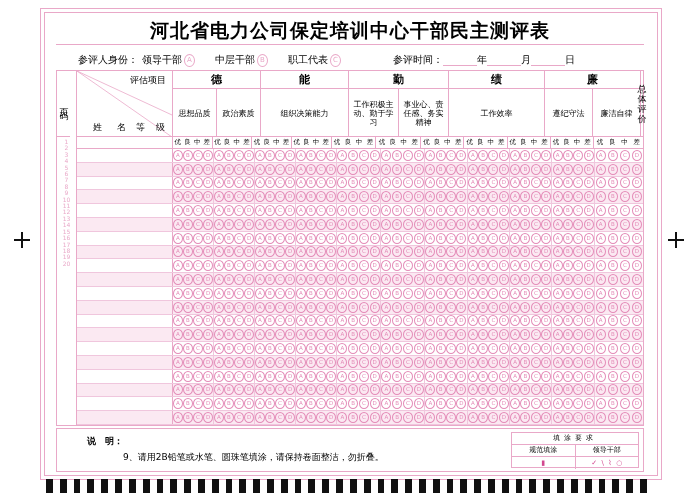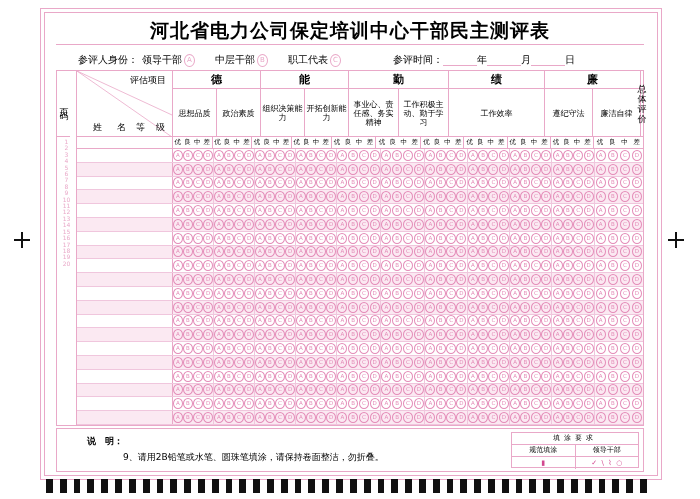--- a/index.html
+++ b/index.html
@@ -234,29 +234,28 @@
         <div class="g-subs">
           <div class="g-sub">思想品质</div>
           <div class="g-sub">政治素质</div>
         </div>
       </div>
 
       <div class="grp" style="left:184px;width:88px;">
         <div class="g-title">能</div>
         <div class="g-subs">
           <div class="g-sub">组织决策能力</div>
-          <div class="g-sub">开拓创新能力</div>
         </div>
       </div>
 
       <div class="grp" style="left:272px;width:100px;">
         <div class="g-title">勤</div>
         <div class="g-subs">
+          <div class="g-sub">工作积极主动、勤于学习</div>
           <div class="g-sub">事业心、责任感、务实精神</div>
-          <div class="g-sub">工作积极主动、勤于学习</div>
         </div>
       </div>
 
       <div class="grp" style="left:372px;width:96px;">
         <div class="g-title">绩</div>
         <div class="g-subs">
           <div class="g-sub">工作效率</div>
         </div>
       </div>
 

